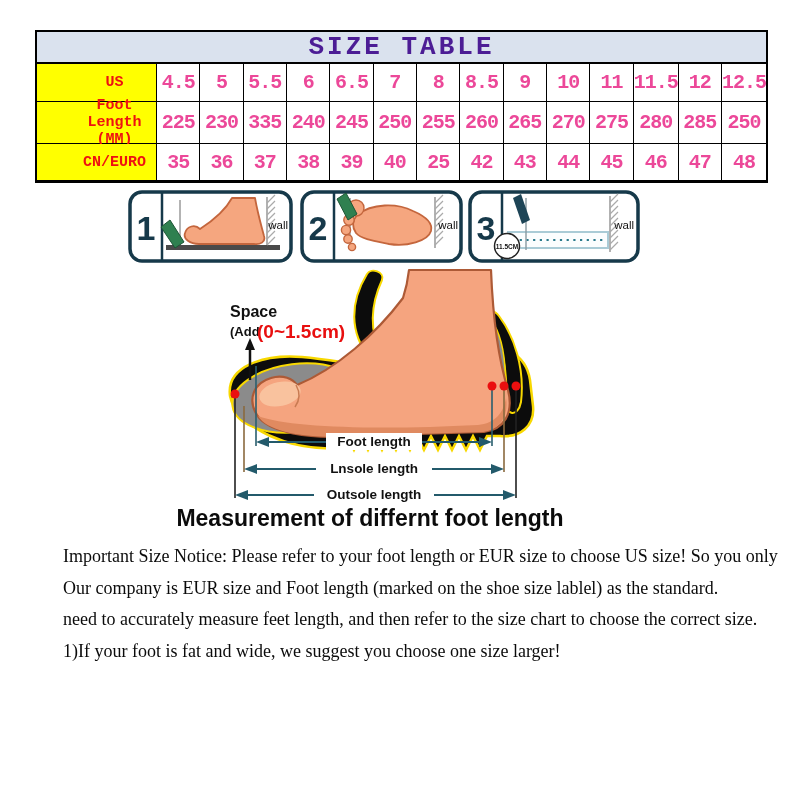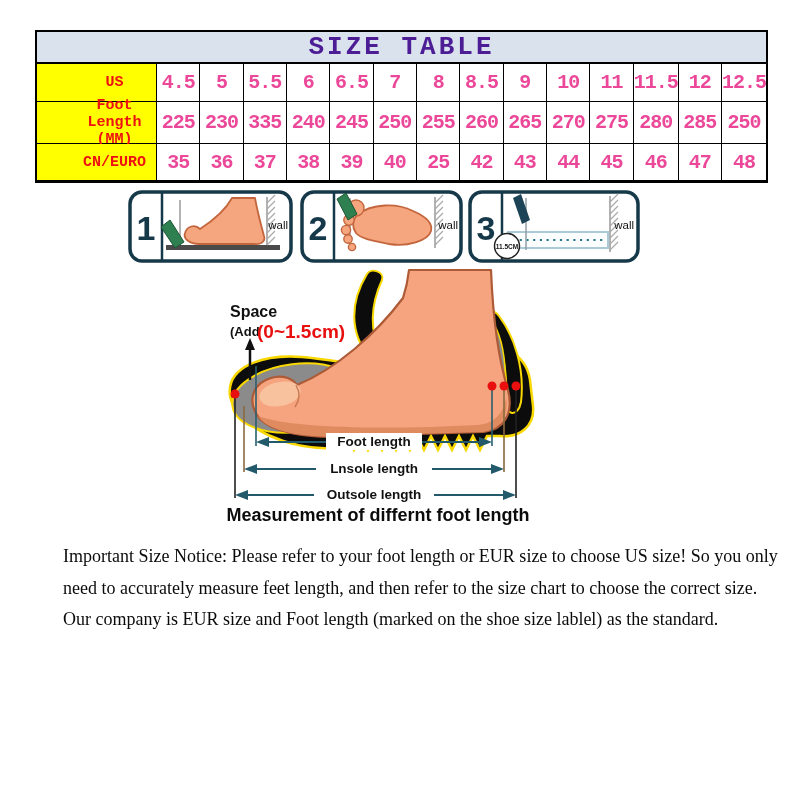--- a/index.html
+++ b/index.html
@@ -33,22 +33,22 @@
 
   
   .foot-svg{position:absolute;left:200px;top:268px;}
   .t-space{font:bold 16px "Liberation Sans",sans-serif;fill:#111;}
   .t-add{font:bold 13px "Liberation Sans",sans-serif;fill:#111;}
   .t-cm{font:bold 19px "Liberation Sans",sans-serif;fill:#e80f0f;}
   .t-dim{font:bold 13.5px "Liberation Sans",sans-serif;fill:#111;text-anchor:middle;}
   .t-note{font:bold 6.5px "Liberation Sans",sans-serif;fill:#111;text-anchor:middle;}
 
   
-  .measure-heading{position:absolute;left:12px;top:505px;width:732px;text-align:center;
-    font-weight:bold;font-size:18px;color:#0b0b0b;}
+  .measure-heading{position:absolute;left:4px;top:505px;width:732px;text-align:center;
+    font-weight:bold;font-size:23px;color:#0b0b0b;}
   .notice{position:absolute;left:63px;top:541px;width:692px;
     font-family:"Liberation Serif",serif;font-size:18px;color:#0b0b0b;}
   .notice div{height:31.5px;line-height:31.5px;white-space:nowrap;}
 </style>
 </head>
 <body>
 
 <div class="page">
 
   <div class="title-bar">
@@ -204,17 +204,18 @@
       <polygon points="316,227 303,222 303,232" fill="#235a6b"></polygon>
       <rect x="114" y="218" width="120" height="17" fill="#fff"></rect>
       <text class="t-dim" x="174" y="231">Outsole length</text>
     </g>
   </svg>
 
   <div class="measure-heading">Measurement of differnt foot length</div>
 
   <div class="notice">
     <div>Important Size Notice: Please refer to your foot length or EUR size to choose US size! So you only</div>
+    <div>Our company is EUR size and Foot length (marked on the shoe size lablel) as the standard.</div>
     <div>need to accurately measure feet length, and then refer to the size chart to choose the correct size.</div>
-    <div>Our company is EUR size and Foot length (marked on the shoe size lablel) as the standard.</div>
+    <div>1)If your foot is fat and wide, we suggest you choose one size larger!</div>
   </div>
 
 </div>
 
 </body></html>

